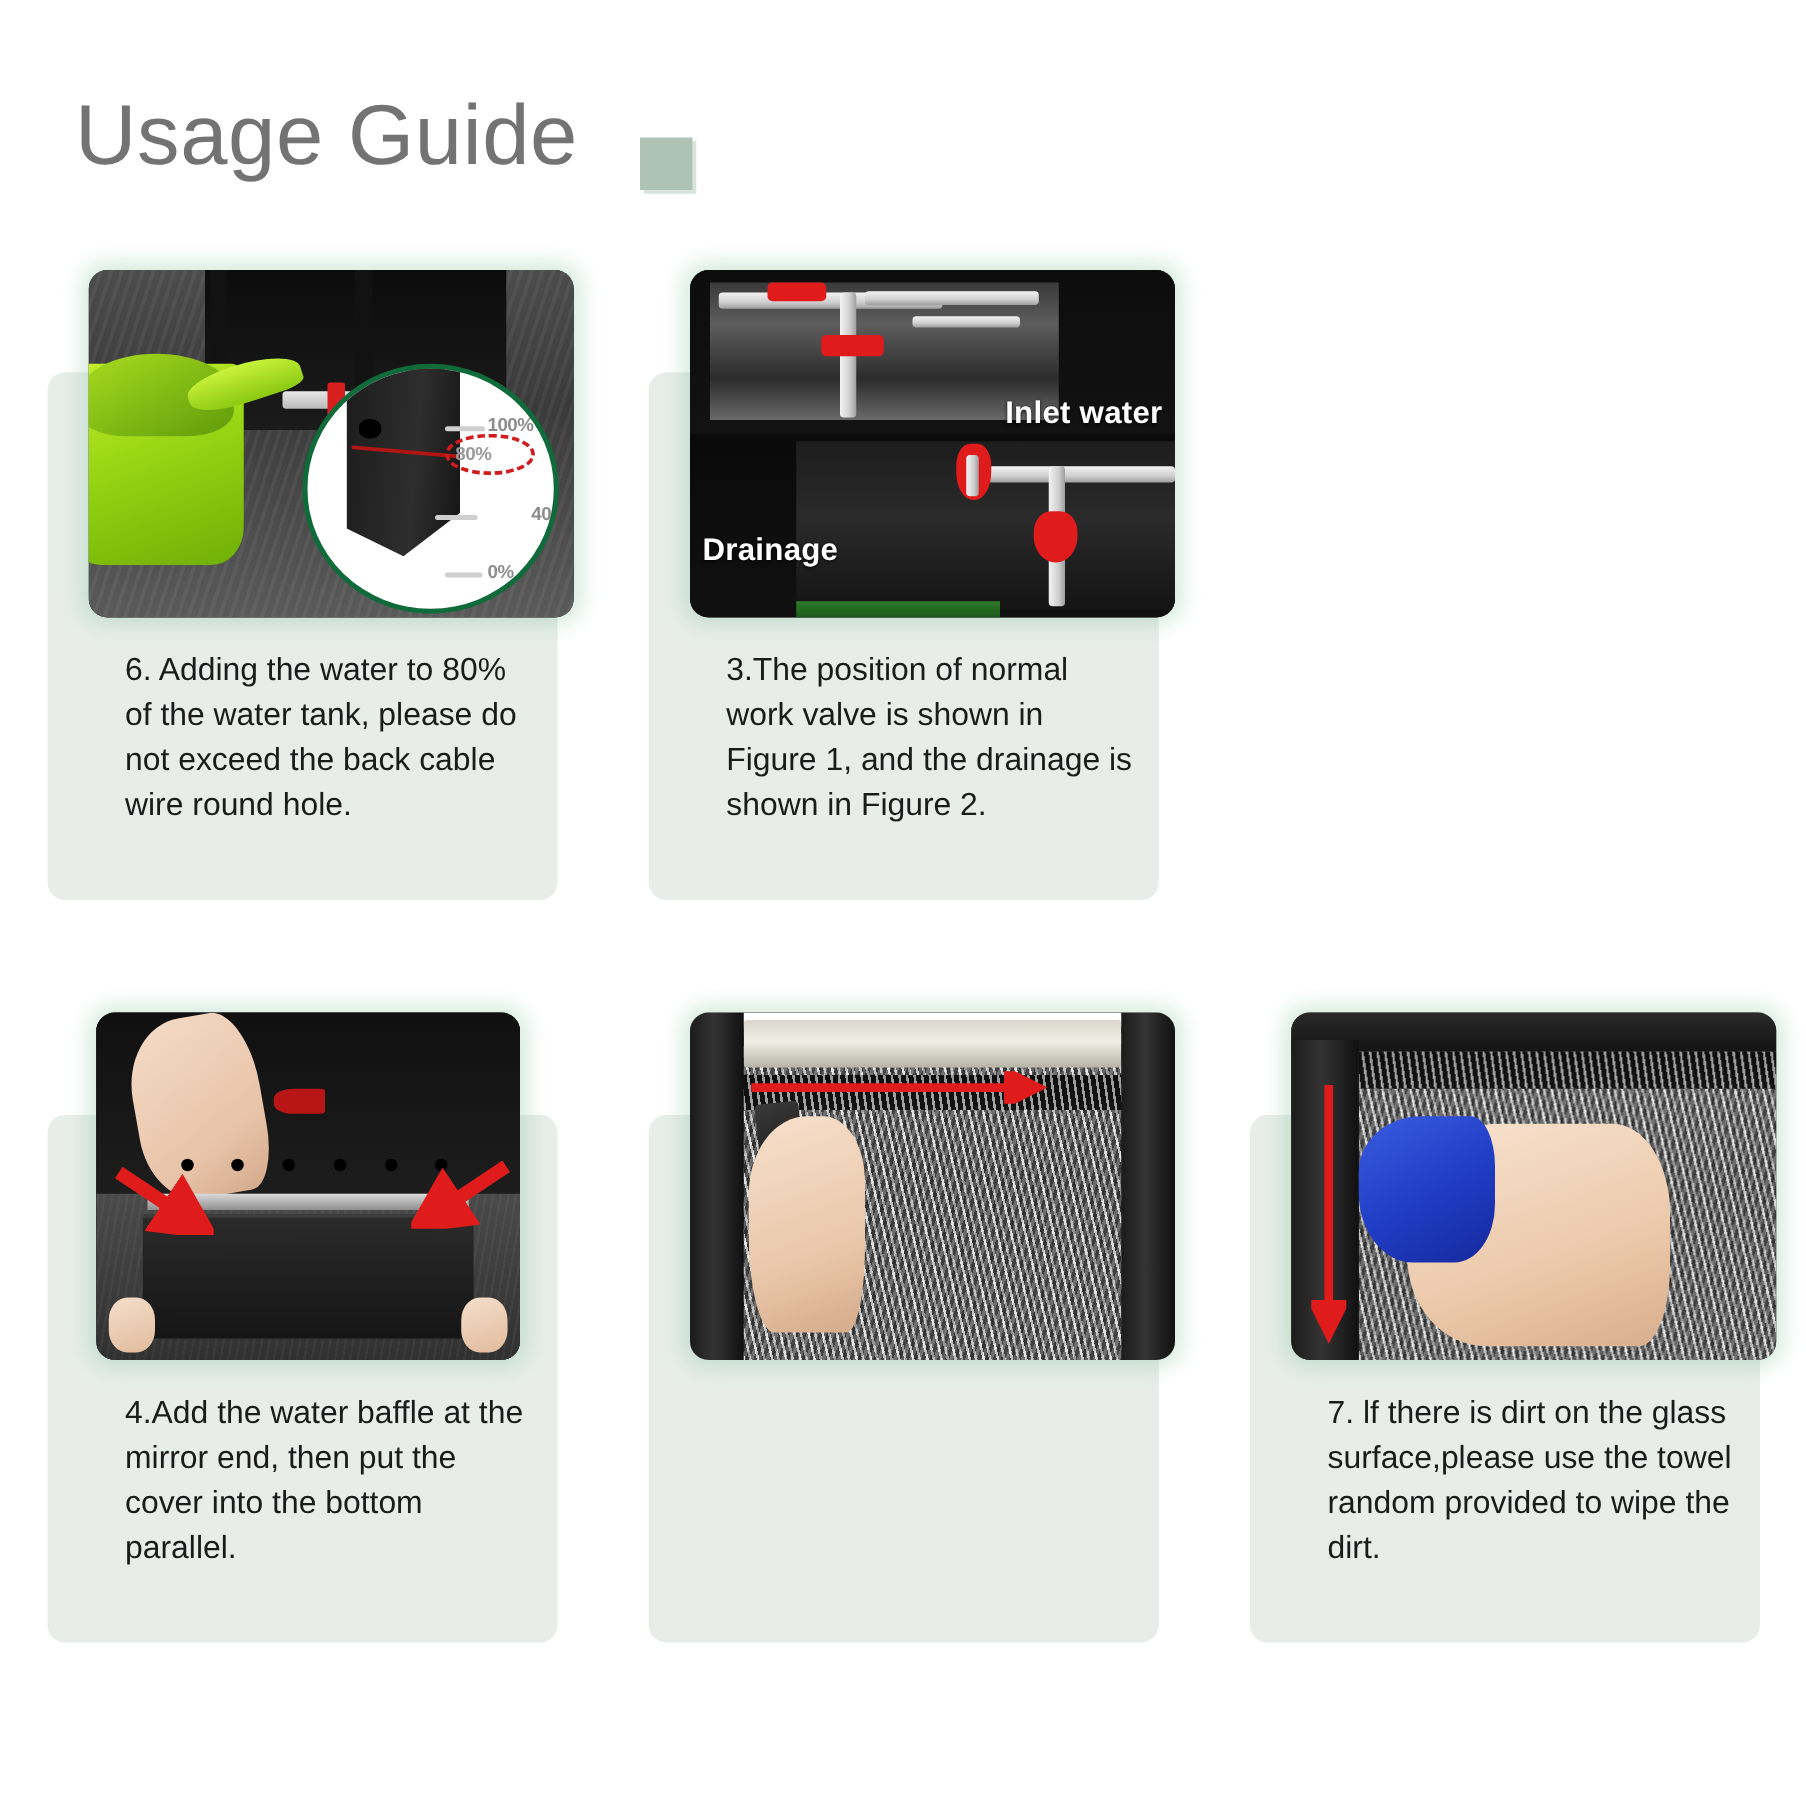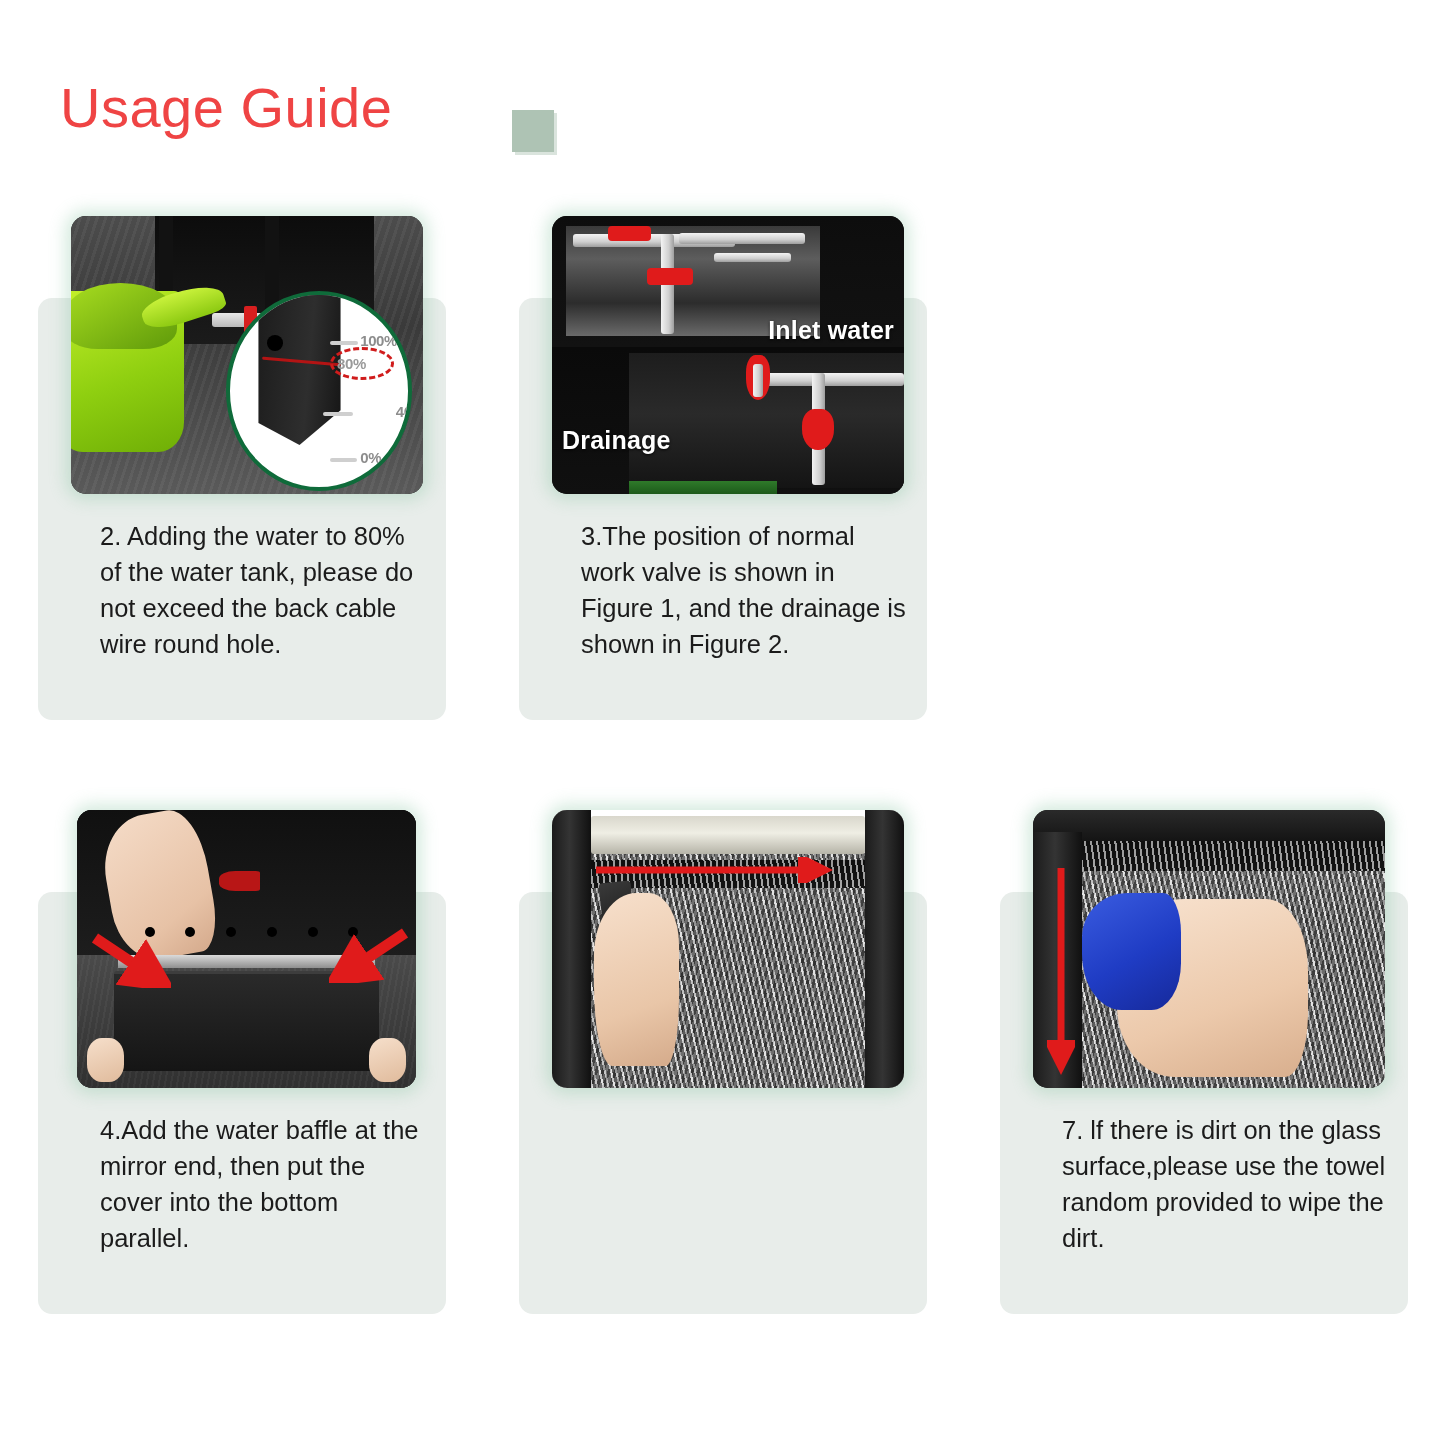--- a/index.html
+++ b/index.html
@@ -32,24 +32,24 @@
     top: 52px;
     width: 42px;
     height: 42px;
     background: #aec3b4;
     box-shadow: 3px 3px 0 rgba(174,195,180,0.45);
     z-index: 1;
   }
   .title-text {
     position: relative;
     z-index: 2;
-    font-size: 56px;
+    font-size: 68px;
     line-height: 100px;
     font-weight: 400;
-    color: #ef4444;
+    color: #737373;
     letter-spacing: 0.5px;
     white-space: nowrap;
   }
 
   
   .grid {
     position: absolute;
     left: 0;
     top: 196px;
     width: 1445px;
@@ -84,21 +84,21 @@
     left: 77px;
     top: 20px;
     width: 339px;
     height: 278px;
     border-radius: 15px;
     overflow: hidden;
     background: #111;
     box-shadow: 0 0 16px 6px rgba(120,190,150,0.30);
     z-index: 3;
   }
-  .photo.wide { left: 71px; width: 352px; }
+  .photo.wide { left: 71px; width: 388px; }
 
   .caption {
     position: absolute;
     left: 100px;
     top: 322px;
     width: 330px;
     z-index: 4;
     font-size: 25.5px;
     line-height: 36px;
     color: #1b1b1b;
@@ -412,21 +412,21 @@
               <div class="p2-lbl red" style="left:60%; top:31%;">80%</div>
 
               <div class="p2-tick" style="left:52%; top:61%; width:17%;"></div>
               <div class="p2-lbl" style="left:70%; top:56%;margin-left:41px;">40%</div>
 
               <div class="p2-tick" style="left:56%; top:85%; width:15%;"></div>
               <div class="p2-lbl" style="left:73%; top:80%;">0%</div>
             </div>
           </div>
         </div>
-        <div class="caption">2. Adding the water to 80% of the water tank, please do not exceed the back cable wire round hole.</div>
+        <div class="caption">6. Adding the water to 80% of the water tank, please do not exceed the back cable wire round hole.</div>
       </div>
 
       <div class="card">
         <div class="card-panel"></div>
         <div class="photo wide">
           <div class="ph">
             <div class="p3-top">
               <div class="p3-inner"></div>
               <div class="pipe-h" style="left:6%; top:14%; width:46%;"></div>
               <div class="pipe-v" style="left:31%; top:14%; height:76%;"></div>

